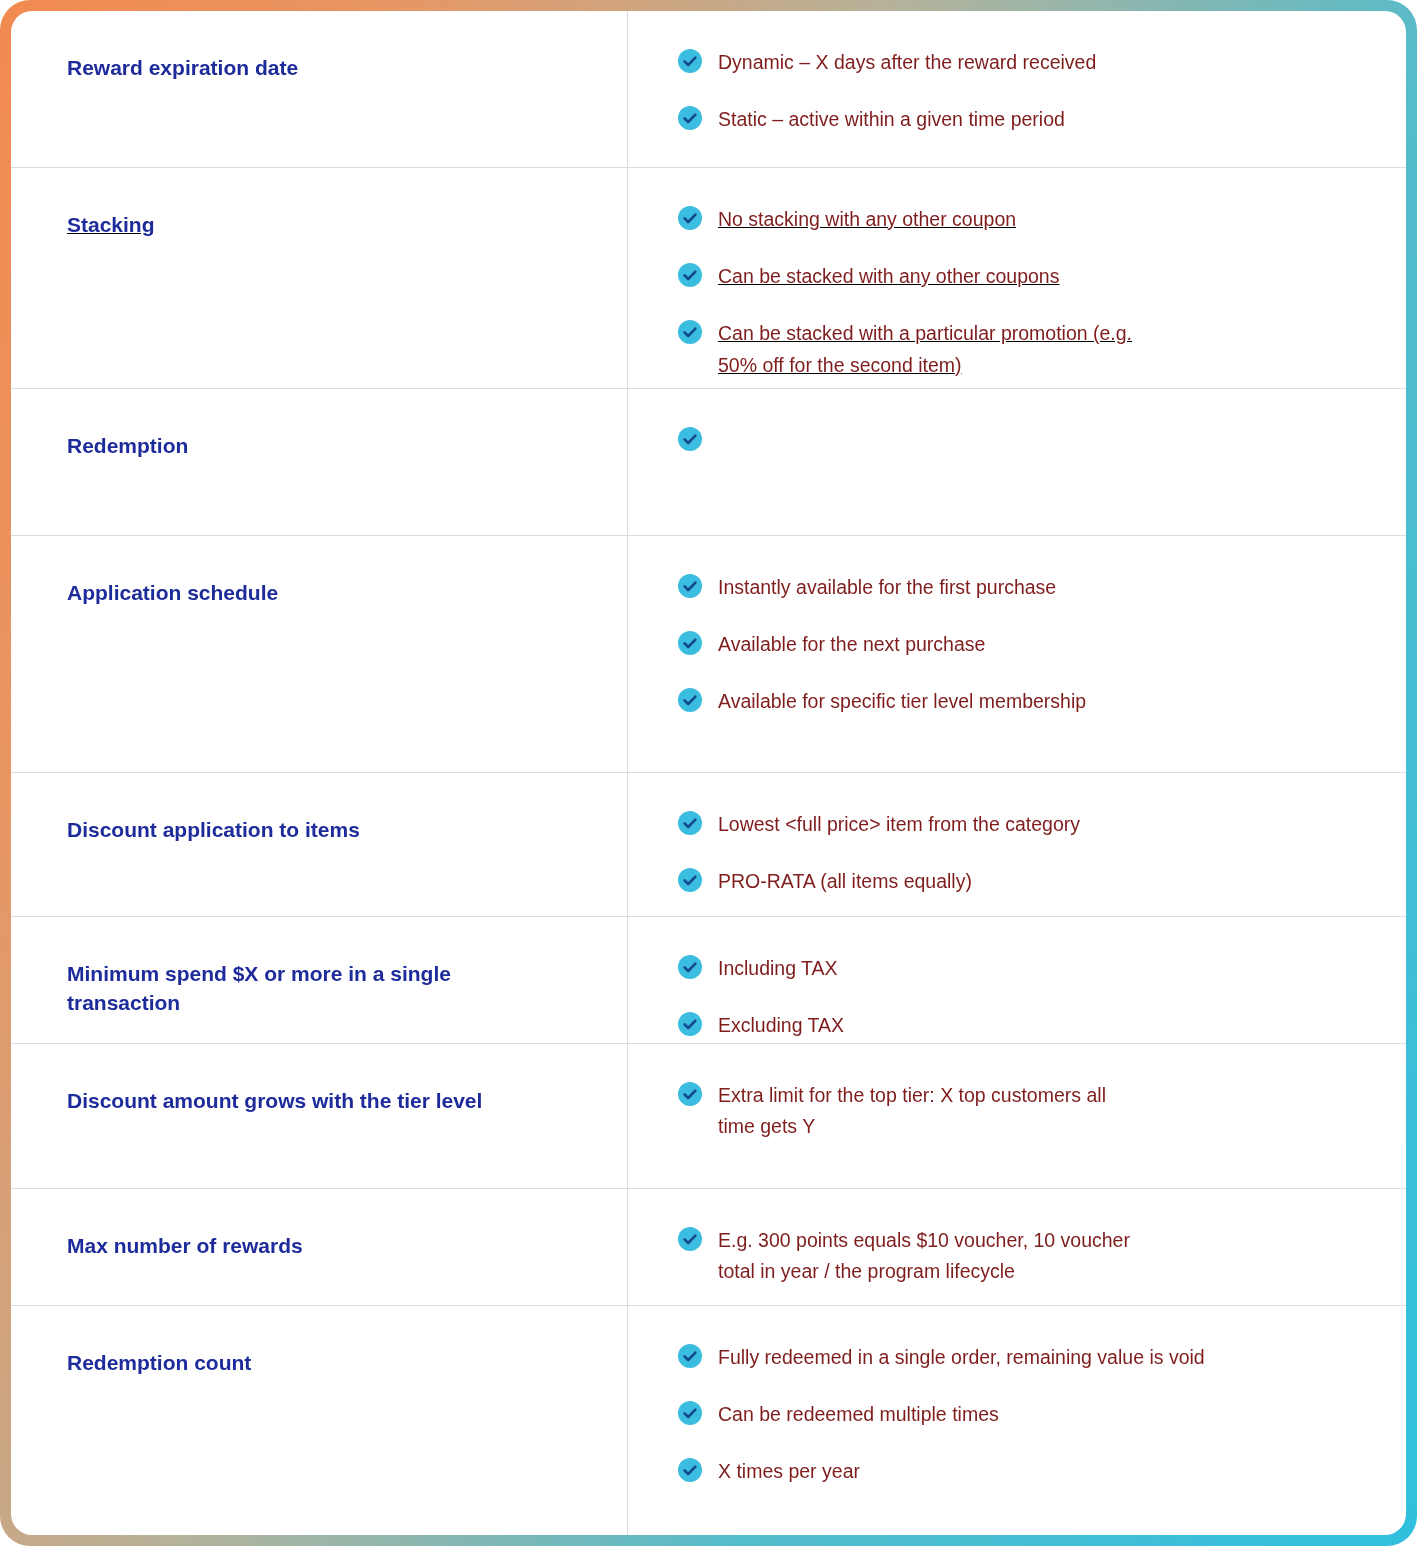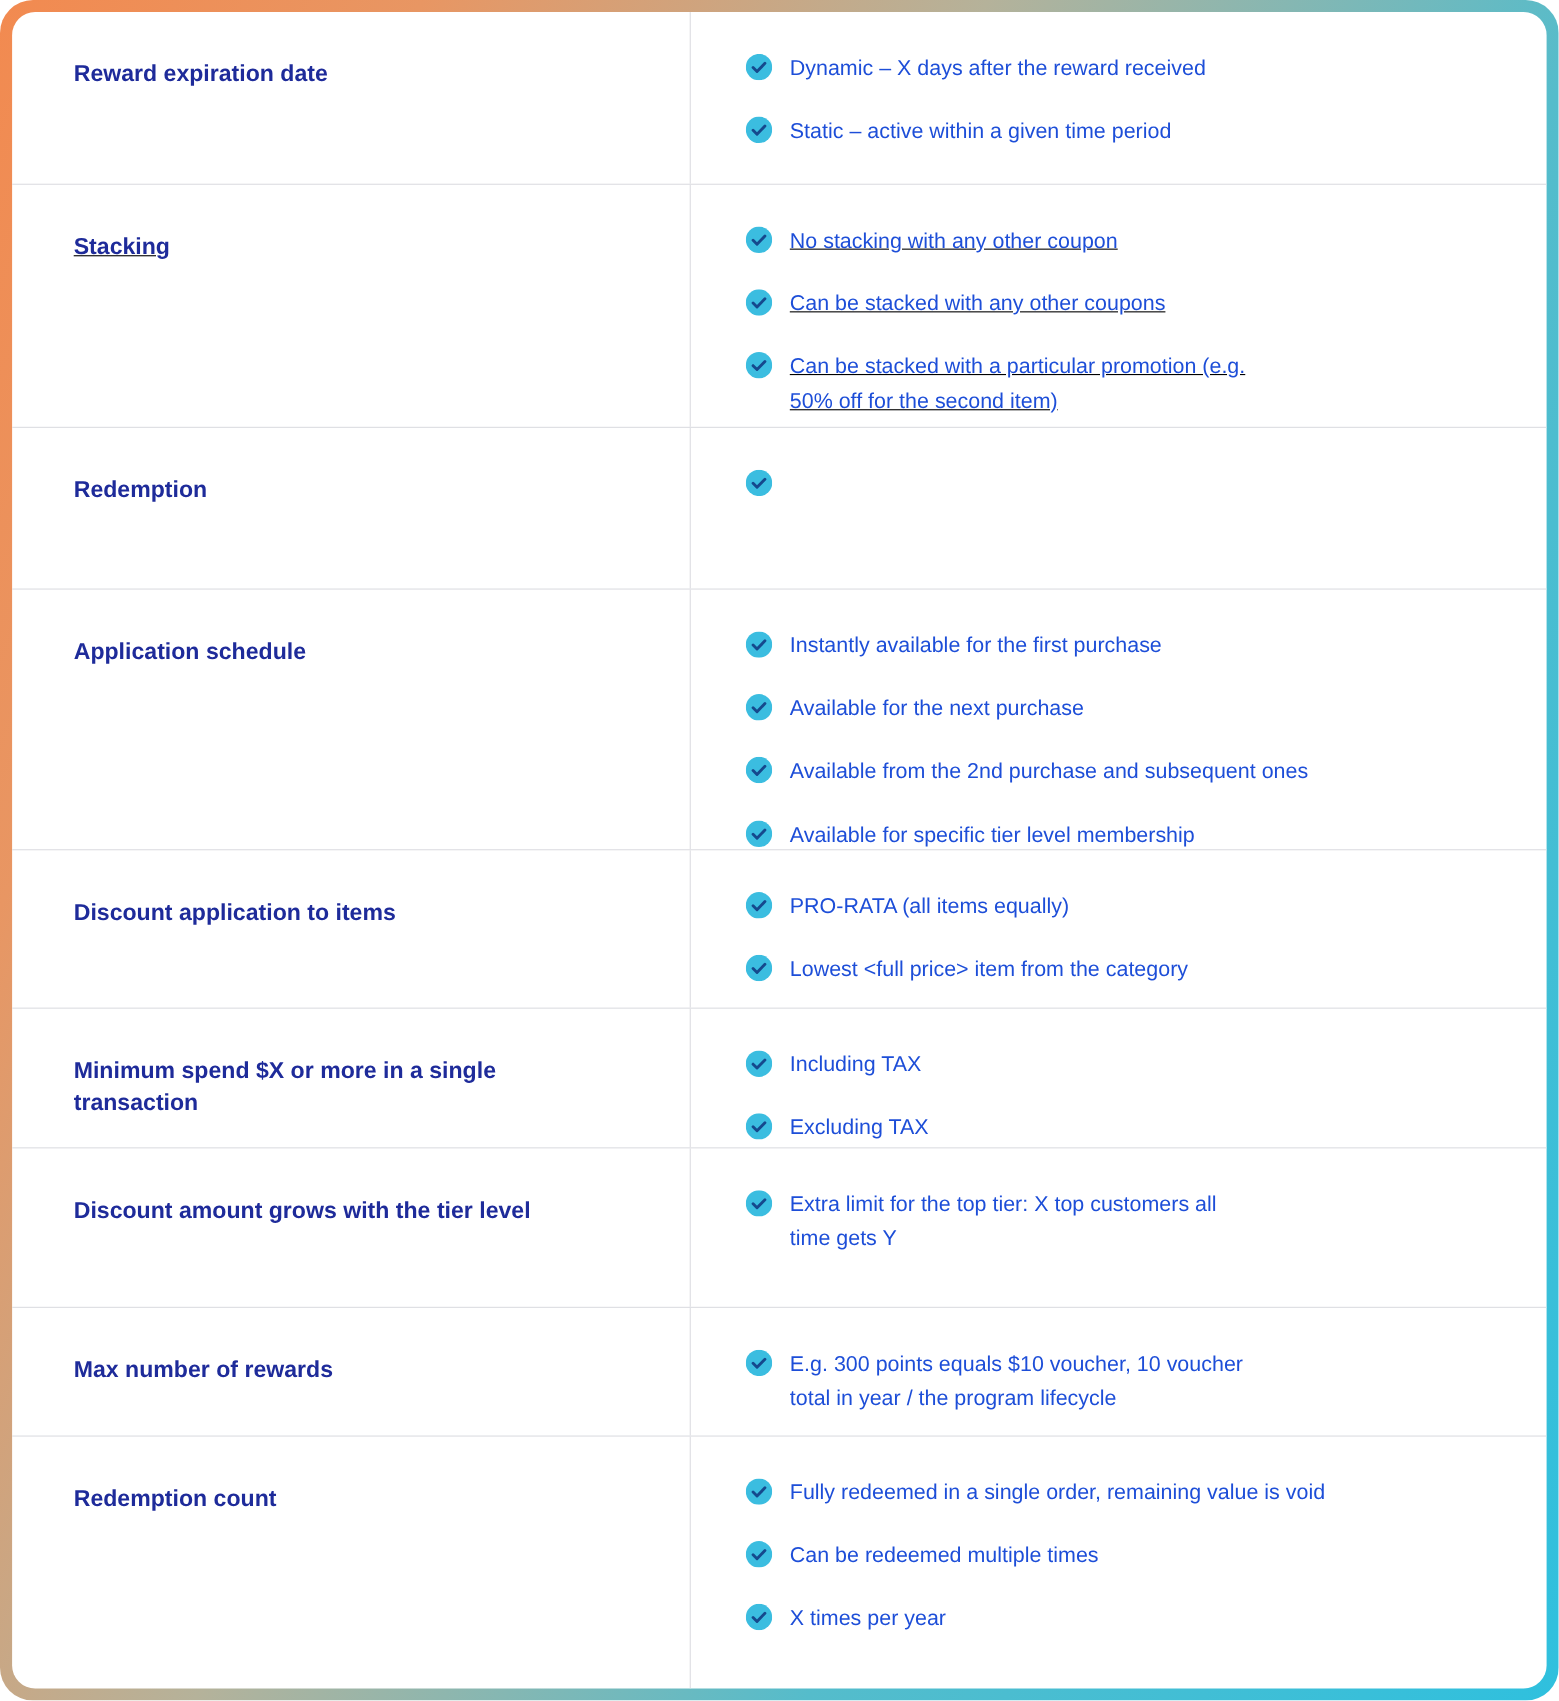--- a/index.html
+++ b/index.html
@@ -49,21 +49,21 @@
     gap: 26px;
   }
   .item { display: flex; align-items: flex-start; gap: 16px; }
   .check {
     flex: 0 0 24px;
     width: 24px; height: 24px;
     margin-top: 2px;
     display: inline-flex;
   }
   .item-text {
-    color: #1d4ed8;
+    color: #7f1d1d;
     font-size: 19.5px;
     line-height: 1.6;
     white-space: pre-line;
   }
   
   .row:nth-child(1) { min-height: 157px; }
   .row:nth-child(2) { min-height: 221px; text-decoration: underline; }
   .row:nth-child(3) { min-height: 147px; }
   .row:nth-child(4) { min-height: 237px; }
   .row:nth-child(5) { min-height: 144px; }
@@ -177,29 +177,20 @@
   <div class="item">
     <span class="check">
       <svg viewBox="0 0 24 24" width="24" height="24" aria-hidden="true">
         <circle cx="12" cy="12" r="12" fill="#3bbde0"></circle>
         <path d="M6.6 12.4 L10.2 16 L17.4 8.6" fill="none" stroke="#15498d" stroke-width="2.6" stroke-linecap="round" stroke-linejoin="round"></path>
       </svg>
     </span>
     <span class="item-text">Available for the next purchase</span>
   </div>
 
-  <div class="item">
-    <span class="check">
-      <svg viewBox="0 0 24 24" width="24" height="24" aria-hidden="true">
-        <circle cx="12" cy="12" r="12" fill="#3bbde0"></circle>
-        <path d="M6.6 12.4 L10.2 16 L17.4 8.6" fill="none" stroke="#15498d" stroke-width="2.6" stroke-linecap="round" stroke-linejoin="round"></path>
-      </svg>
-    </span>
-    <span class="item-text">Available from the 2nd purchase and subsequent ones</span>
-  </div>
 
   <div class="item">
     <span class="check">
       <svg viewBox="0 0 24 24" width="24" height="24" aria-hidden="true">
         <circle cx="12" cy="12" r="12" fill="#3bbde0"></circle>
         <path d="M6.6 12.4 L10.2 16 L17.4 8.6" fill="none" stroke="#15498d" stroke-width="2.6" stroke-linecap="round" stroke-linejoin="round"></path>
       </svg>
     </span>
     <span class="item-text">Available for specific tier level membership</span>
   </div>
@@ -211,31 +202,31 @@
       <span class="label">Discount application to items</span>
     </div>
     <div class="cell-items">
   <div class="item">
     <span class="check">
       <svg viewBox="0 0 24 24" width="24" height="24" aria-hidden="true">
         <circle cx="12" cy="12" r="12" fill="#3bbde0"></circle>
         <path d="M6.6 12.4 L10.2 16 L17.4 8.6" fill="none" stroke="#15498d" stroke-width="2.6" stroke-linecap="round" stroke-linejoin="round"></path>
       </svg>
     </span>
+    <span class="item-text">Lowest &lt;full price&gt; item from the category</span>
+  </div>
+
+  <div class="item">
+    <span class="check">
+      <svg viewBox="0 0 24 24" width="24" height="24" aria-hidden="true">
+        <circle cx="12" cy="12" r="12" fill="#3bbde0"></circle>
+        <path d="M6.6 12.4 L10.2 16 L17.4 8.6" fill="none" stroke="#15498d" stroke-width="2.6" stroke-linecap="round" stroke-linejoin="round"></path>
+      </svg>
+    </span>
     <span class="item-text">PRO-RATA (all items equally)</span>
-  </div>
-
-  <div class="item">
-    <span class="check">
-      <svg viewBox="0 0 24 24" width="24" height="24" aria-hidden="true">
-        <circle cx="12" cy="12" r="12" fill="#3bbde0"></circle>
-        <path d="M6.6 12.4 L10.2 16 L17.4 8.6" fill="none" stroke="#15498d" stroke-width="2.6" stroke-linecap="round" stroke-linejoin="round"></path>
-      </svg>
-    </span>
-    <span class="item-text">Lowest &lt;full price&gt; item from the category</span>
   </div>
 </div>
   </div>
 
   <div class="row">
     <div class="cell-label">
       <span class="label">Minimum spend $X or more in a single
 transaction</span>
     </div>
     <div class="cell-items">

